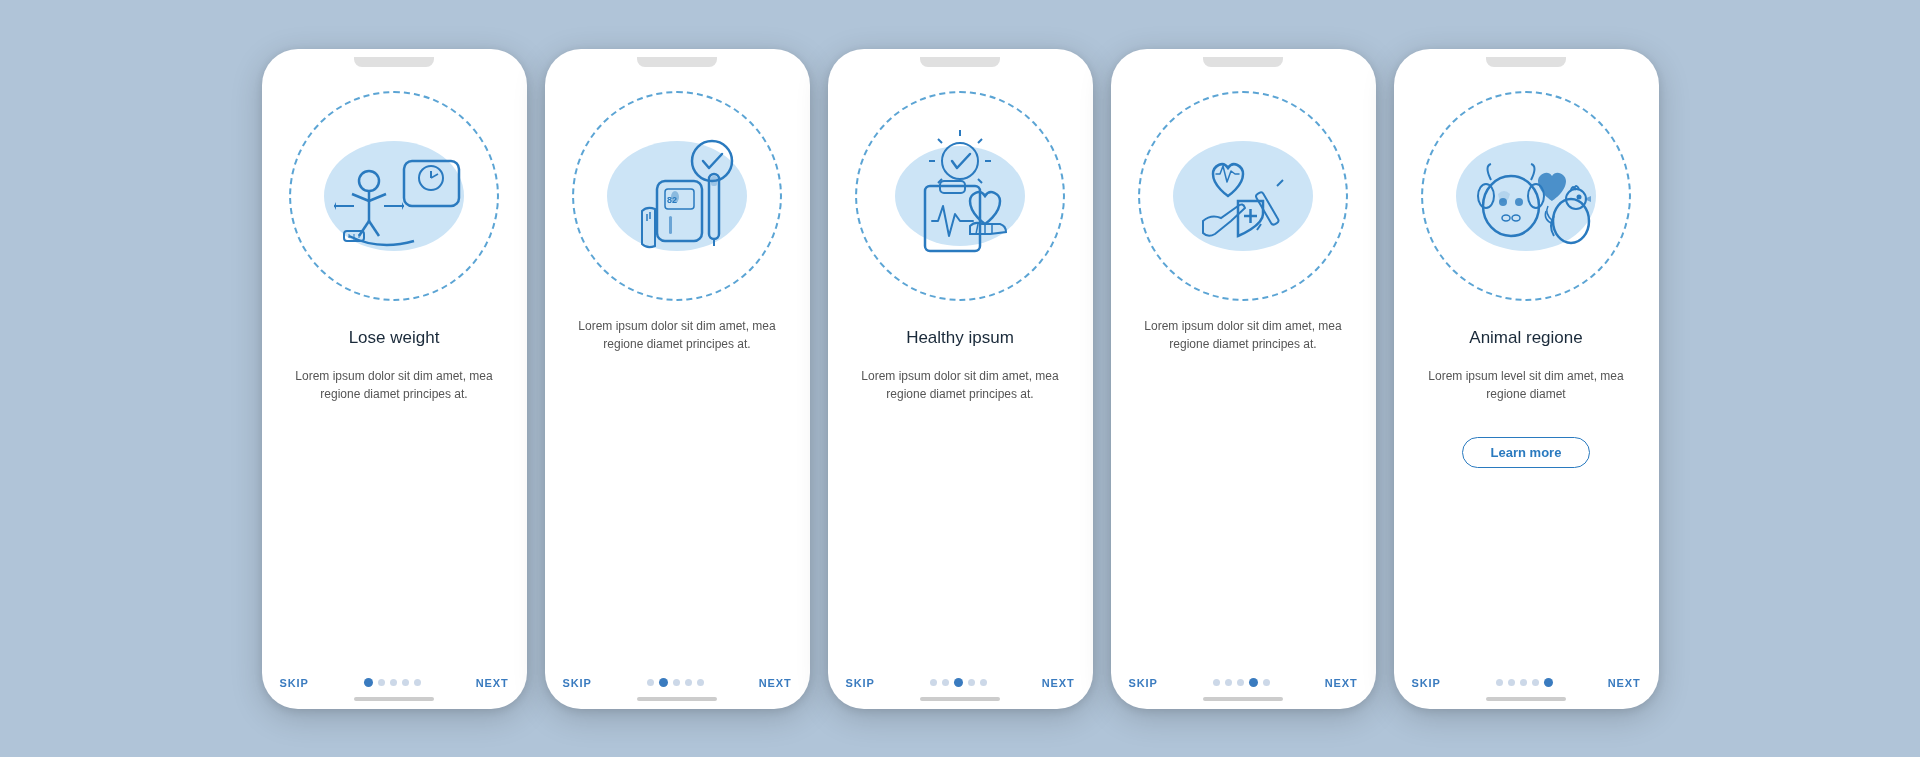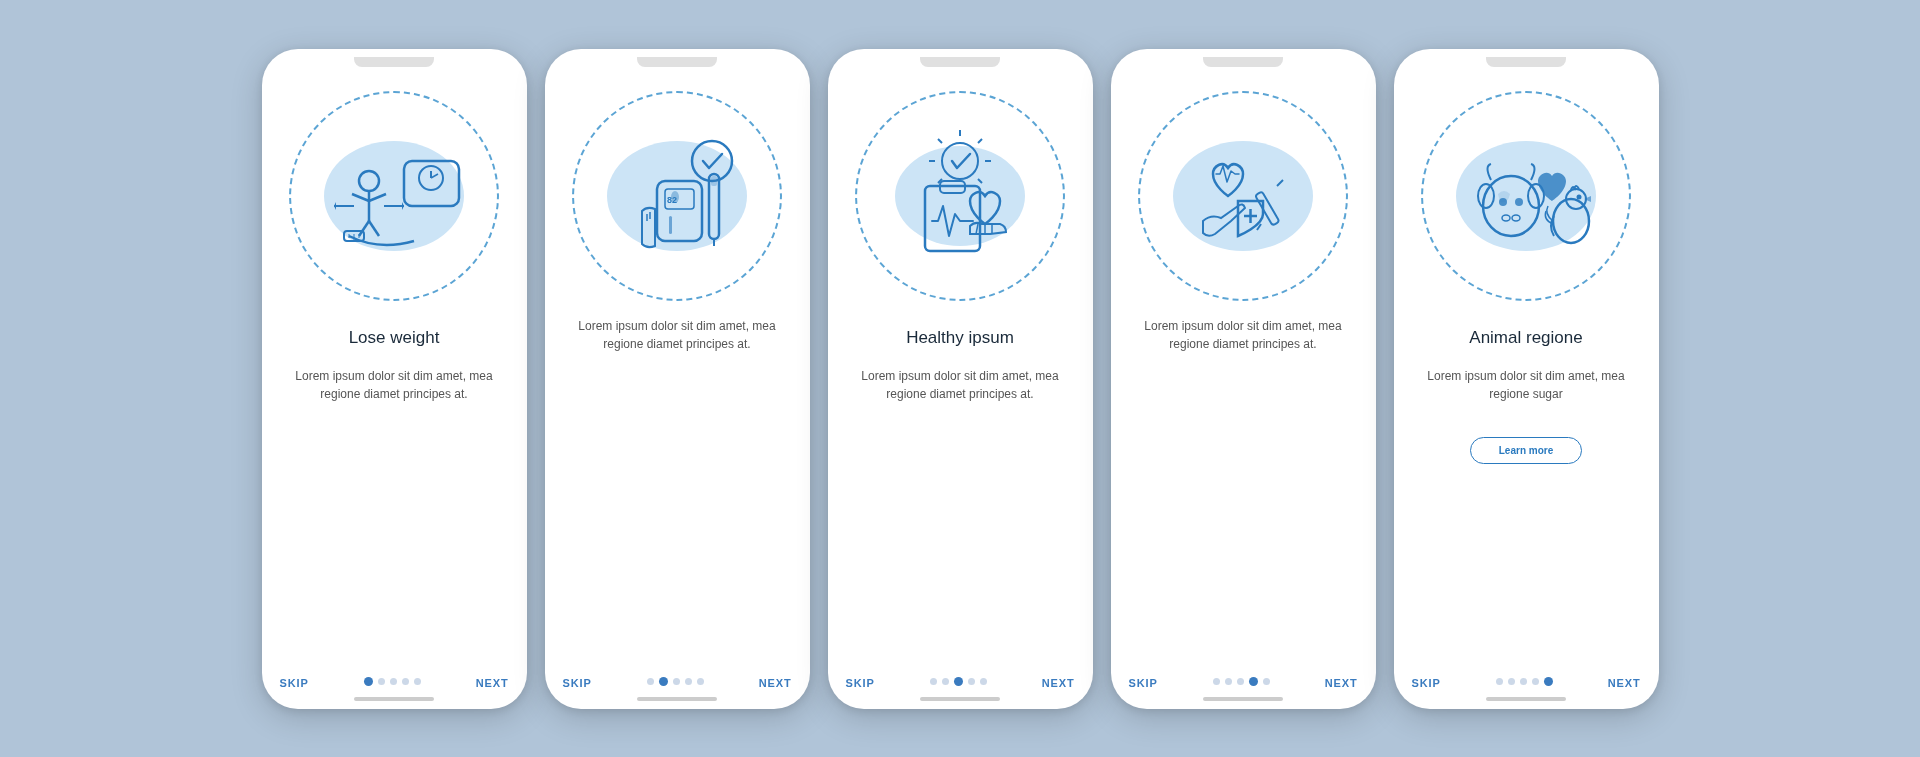--- a/index.html
+++ b/index.html
@@ -114,32 +114,32 @@
       line-height: 1.55;
       margin-bottom: 8px;
       min-height: 62px;
     }
 
     .learn-more-btn {
       border: 1.5px solid #2a7abf;
       border-radius: 20px;
       padding: 7px 28px;
       color: #2a7abf;
-      font-size: 10px;
+      font-size: 13px;
       font-weight: 600;
       background: transparent;
       cursor: pointer;
       margin-bottom: 6px;
       display: inline-block;
     }
 
     .phone-footer {
       width: 100%;
       display: flex;
-      align-items: flex-start;
+      align-items: center;
       justify-content: space-between;
       padding: 6px 18px 4px 18px;
       margin-top: auto;
     }
 
     .nav-text {
       font-size: 11px;
       font-weight: 700;
       color: #3a7bbf;
       letter-spacing: 0.08em;
@@ -396,21 +396,21 @@
           <circle cx="143" cy="91" r="2.5" fill="#2a7abf"></circle>
 
           <path d="M 135 84 Q 137 78 140 84" fill="none" stroke="#2a7abf" stroke-width="2"></path>
           <path d="M 138 83 Q 140 77 143 83" fill="none" stroke="#2a7abf" stroke-width="2"></path>
 
           <path d="M 117 115 Q 108 108 112 100" fill="none" stroke="#2a7abf" stroke-width="1.5"></path>
           <path d="M 117 118 Q 107 114 110 105" fill="none" stroke="#2a7abf" stroke-width="1.5"></path>
         </svg>
       </div>
       <div class="phone-title">Animal regione</div>
-      <div class="phone-desc">Lorem ipsum dolor sit dim amet, mea regione sugar</div>
+      <div class="phone-desc">Lorem ipsum level sit dim amet, mea regione diamet</div>
       <div style="margin-bottom:4px;">
         <button class="learn-more-btn">Learn more</button>
       </div>
     </div>
     <div class="phone-footer">
       <span class="nav-text">SKIP</span>
       <div class="dots-row">
         <div class="dot"></div>
         <div class="dot"></div>
         <div class="dot"></div>

